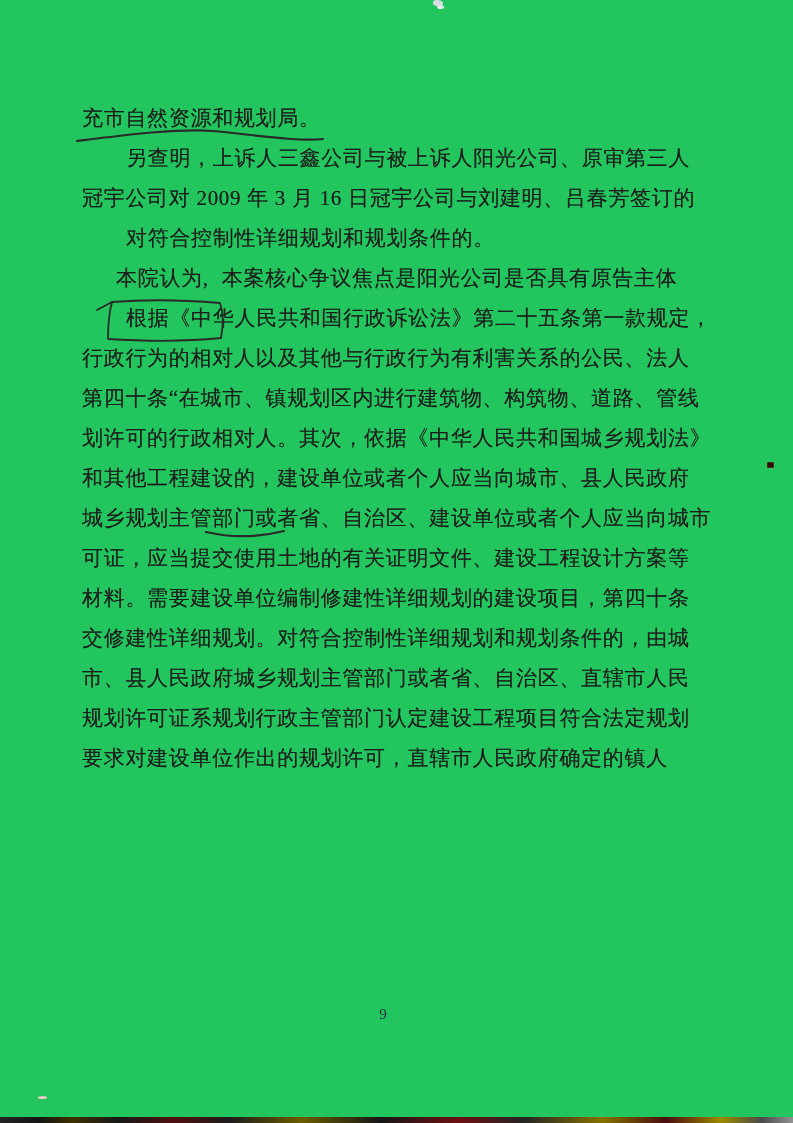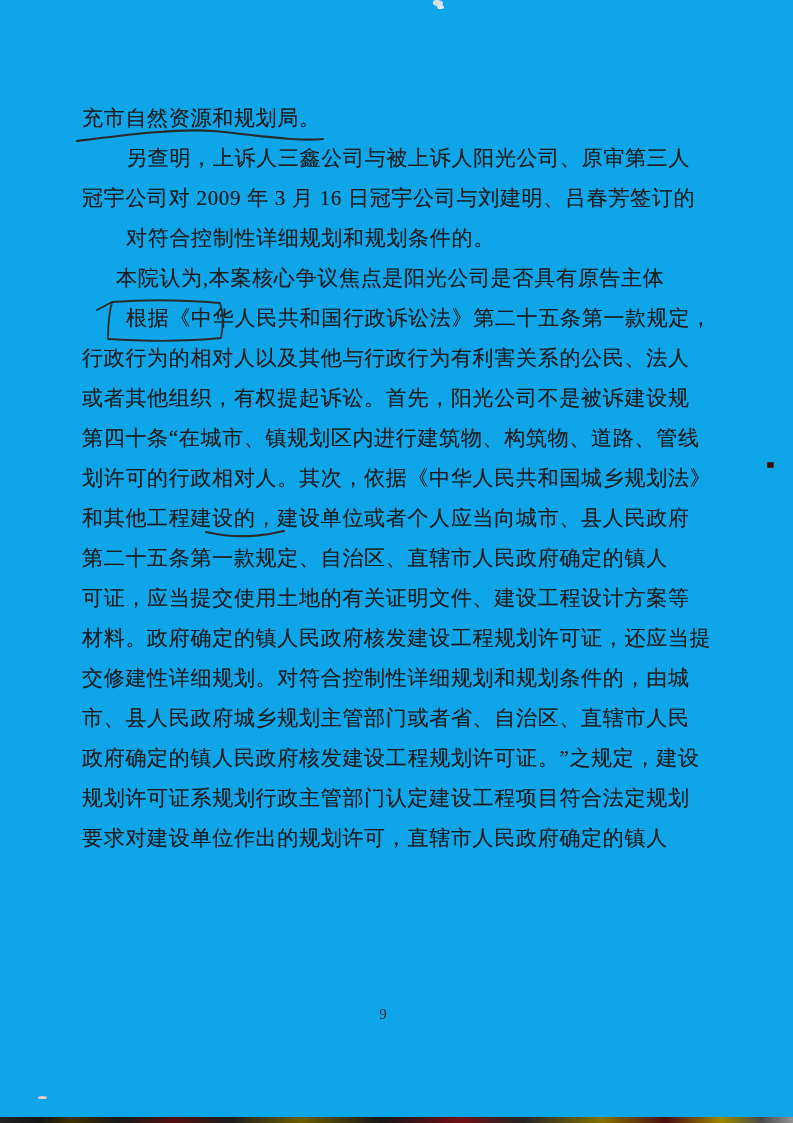--- a/index.html
+++ b/index.html
@@ -1,42 +1,42 @@
 <!DOCTYPE html>
 <html><head>
 <meta charset="utf-8">
 <style>
   html, body { margin: 0; padding: 0; background: #e8e8e8; }
   .page {
     position: relative;
     width: 793px;
     height: 1123px;
     margin: 0 auto;
-    background: #0ea5e9;
+    background: #22c55e;
     overflow: hidden;
     font-family: "Liberation Serif", "DejaVu Serif", serif;
   }
   .textcol {
     position: absolute;
     left: 82px;
     top: 98px;
     width: 648px;
   }
   .line {
     height: 40px;
     line-height: 40px;
     font-size: 21px;
     letter-spacing: 0.7px;
     color: #1d1d1d;
     white-space: nowrap;
     text-shadow: 0 0 0.5px rgba(20,20,20,0.55);
   }
   .line.indent { text-indent: 44px; }
   .line.indent-box { text-indent: 34px; }
-  .boxed { }
+  .boxed { margin-right: 13px; }
   .svg-overlay {
     position: absolute;
     left: 0; top: 0;
     width: 793px; height: 1123px;
     pointer-events: none;
   }
   .page-number {
     position: absolute;
     top: 1003px;
     left: 355px;
@@ -93,30 +93,28 @@
 <div class="page">
 
   <div class="textcol">
     <div class="line">充市自然资源和规划局。</div>
     <div class="line indent">另查明，上诉人三鑫公司与被上诉人阳光公司、原审第三人</div>
     <div class="line">冠宇公司对 2009 年 3 月 16 日冠宇公司与刘建明、吕春芳签订的</div>
     <div class="line indent">对符合控制性详细规划和规划条件的。</div>
     <div class="line indent-box"><span class="boxed">本院认为,</span><span>本案核心争议焦点是阳光公司是否具有原告主体</span></div>
     <div class="line indent">根据《中华人民共和国行政诉讼法》第二十五条第一款规定，</div>
     <div class="line">行政行为的相对人以及其他与行政行为有利害关系的公民、法人</div>
-    <div class="line">或者其他组织，有权提起诉讼。首先，阳光公司不是被诉建设规</div>
     <div class="line">第四十条“在城市、镇规划区内进行建筑物、构筑物、道路、管线</div>
     <div class="line"><span>划许可的行政</span><span>相对人</span><span>。其次，依据《中华人民共和国城乡规划法》</span></div>
     <div class="line">和其他工程建设的，建设单位或者个人应当向城市、县人民政府</div>
-    <div class="line">第二十五条第一款规定、自治区、直辖市人民政府确定的镇人</div>
+    <div class="line">城乡规划主管部门或者省、自治区、建设单位或者个人应当向城市</div>
     <div class="line">可证，应当提交使用土地的有关证明文件、建设工程设计方案等</div>
-    <div class="line">材料。政府确定的镇人民政府核发建设工程规划许可证，还应当提</div>
+    <div class="line">材料。需要建设单位编制修建性详细规划的建设项目，第四十条</div>
     <div class="line">交修建性详细规划。对符合控制性详细规划和规划条件的，由城</div>
     <div class="line">市、县人民政府城乡规划主管部门或者省、自治区、直辖市人民</div>
-    <div class="line">政府确定的镇人民政府核发建设工程规划许可证。”之规定，建设</div>
     <div class="line">规划许可证系规划行政主管部门认定建设工程项目符合法定规划</div>
     <div class="line">要求对建设单位作出的规划许可，直辖市人民政府确定的镇人</div>
   </div>
 
   <svg class="svg-overlay" viewBox="0 0 793 1123" xmlns="http://www.w3.org/2000/svg">
     <path d="M 77 141 C 125 135 180 128 213 131 C 248 134 296 142 323 139" fill="none" stroke="#2a2a2a" stroke-width="2.2" stroke-linecap="round"></path>
     <path d="M 97 310 L 112 302 C 150 299 185 300 220 303 C 224 314 223 327 221 338 C 182 342 140 341 108 339 C 108 327 109 313 112 302" fill="none" stroke="#2a2a2a" stroke-width="1.8" stroke-linecap="round" stroke-linejoin="round"></path>
     <path d="M 206 532 C 232 538 260 537 284 531" fill="none" stroke="#2a2a2a" stroke-width="2.2" stroke-linecap="round"></path>
   </svg>
 

